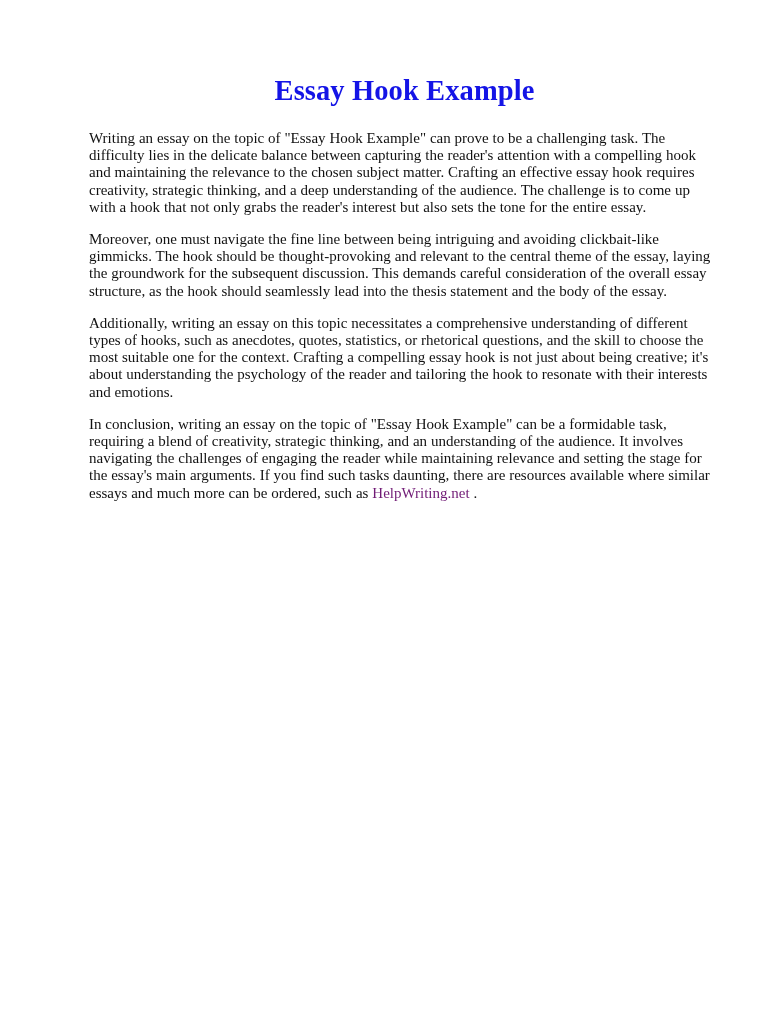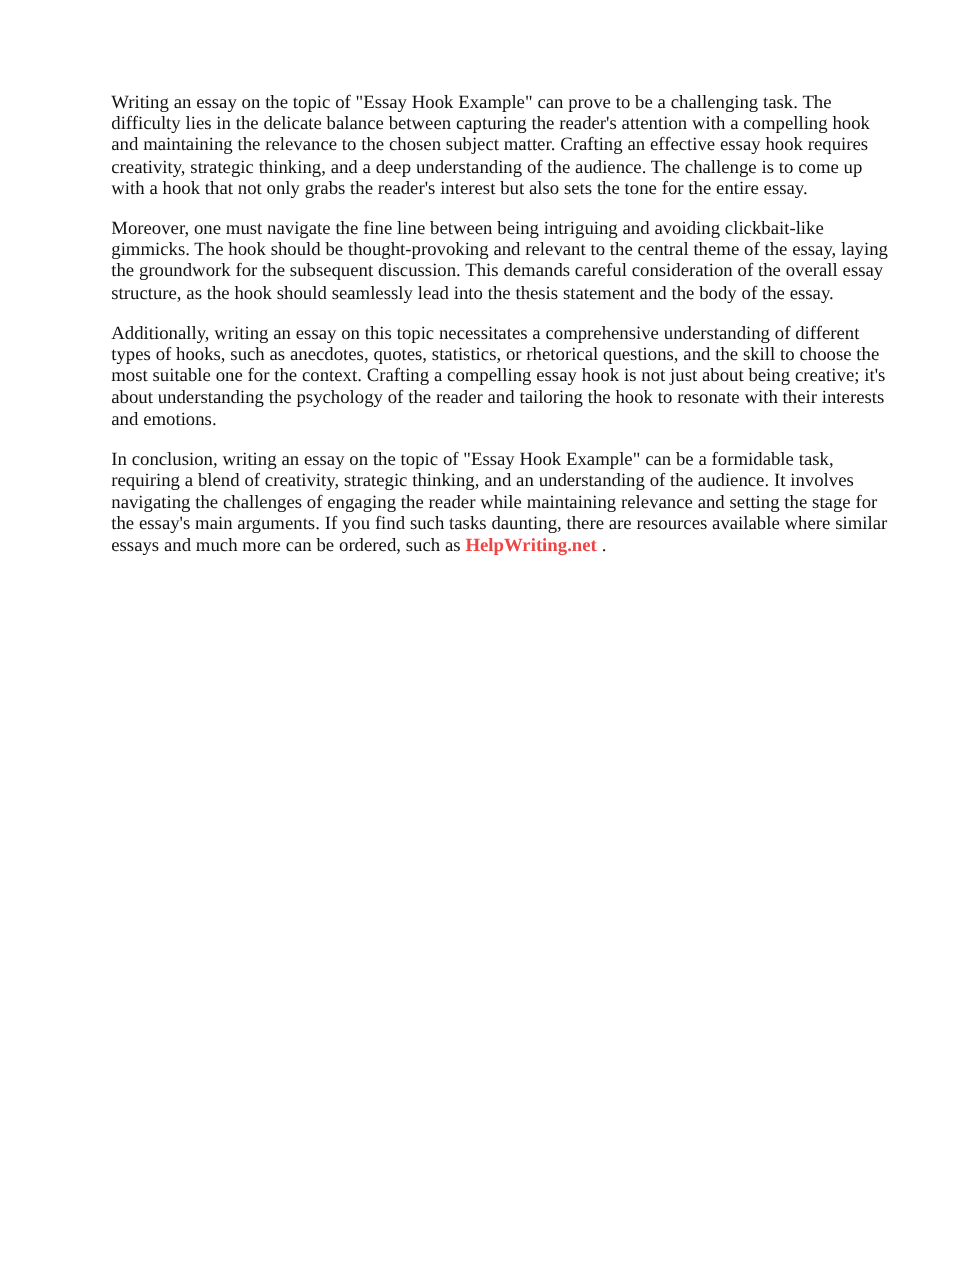--- a/index.html
+++ b/index.html
@@ -44,31 +44,32 @@
     font-size: 15px;
     line-height: 17.2px;
     text-align: left;
     color: #111111;
     word-spacing: 0.1px;
   }
   .para:last-of-type {
     margin-bottom: 0;
   }
   .link {
-    color: #ef4444;
-    font-weight: bold;
+    color: #701a75;
+    font-weight: normal;
     text-decoration: none;
   }
 </style>
 </head>
 <body>
 
 <div class="page">
   <div class="doc-body">
 
+    <h1 class="doc-title">Essay Hook Example</h1>
 
     <p class="para">Writing an essay on the topic of "Essay Hook Example" can prove to be a challenging task. The difficulty lies in the delicate balance between capturing the reader's attention with a compelling hook and maintaining the relevance to the chosen subject matter. Crafting an effective essay hook requires creativity, strategic thinking, and a deep understanding of the audience. The challenge is to come up with a hook that not only grabs the reader's interest but also sets the tone for the entire essay.</p>
 
     <p class="para">Moreover, one must navigate the fine line between being intriguing and avoiding clickbait-like gimmicks. The hook should be thought-provoking and relevant to the central theme of the essay, laying the groundwork for the subsequent discussion. This demands careful consideration of the overall essay structure, as the hook should seamlessly lead into the thesis statement and the body of the essay.</p>
 
     <p class="para">Additionally, writing an essay on this topic necessitates a comprehensive understanding of different types of hooks, such as anecdotes, quotes, statistics, or rhetorical questions, and the skill to choose the most suitable one for the context. Crafting a compelling essay hook is not just about being creative; it's about understanding the psychology of the reader and tailoring the hook to resonate with their interests and emotions.</p>
 
     <p class="para"><span>In conclusion, writing an essay on the topic of "Essay Hook Example" can be a formidable task, requiring a blend of creativity, strategic thinking, and an understanding of the audience. It involves navigating the challenges of engaging the reader while maintaining relevance and setting the stage for the essay's main arguments. If you find such tasks daunting, there are resources available where similar essays and much more can be ordered, such as </span><a class="link" href="#">HelpWriting.net</a><span> .</span></p>
 
   </div>

